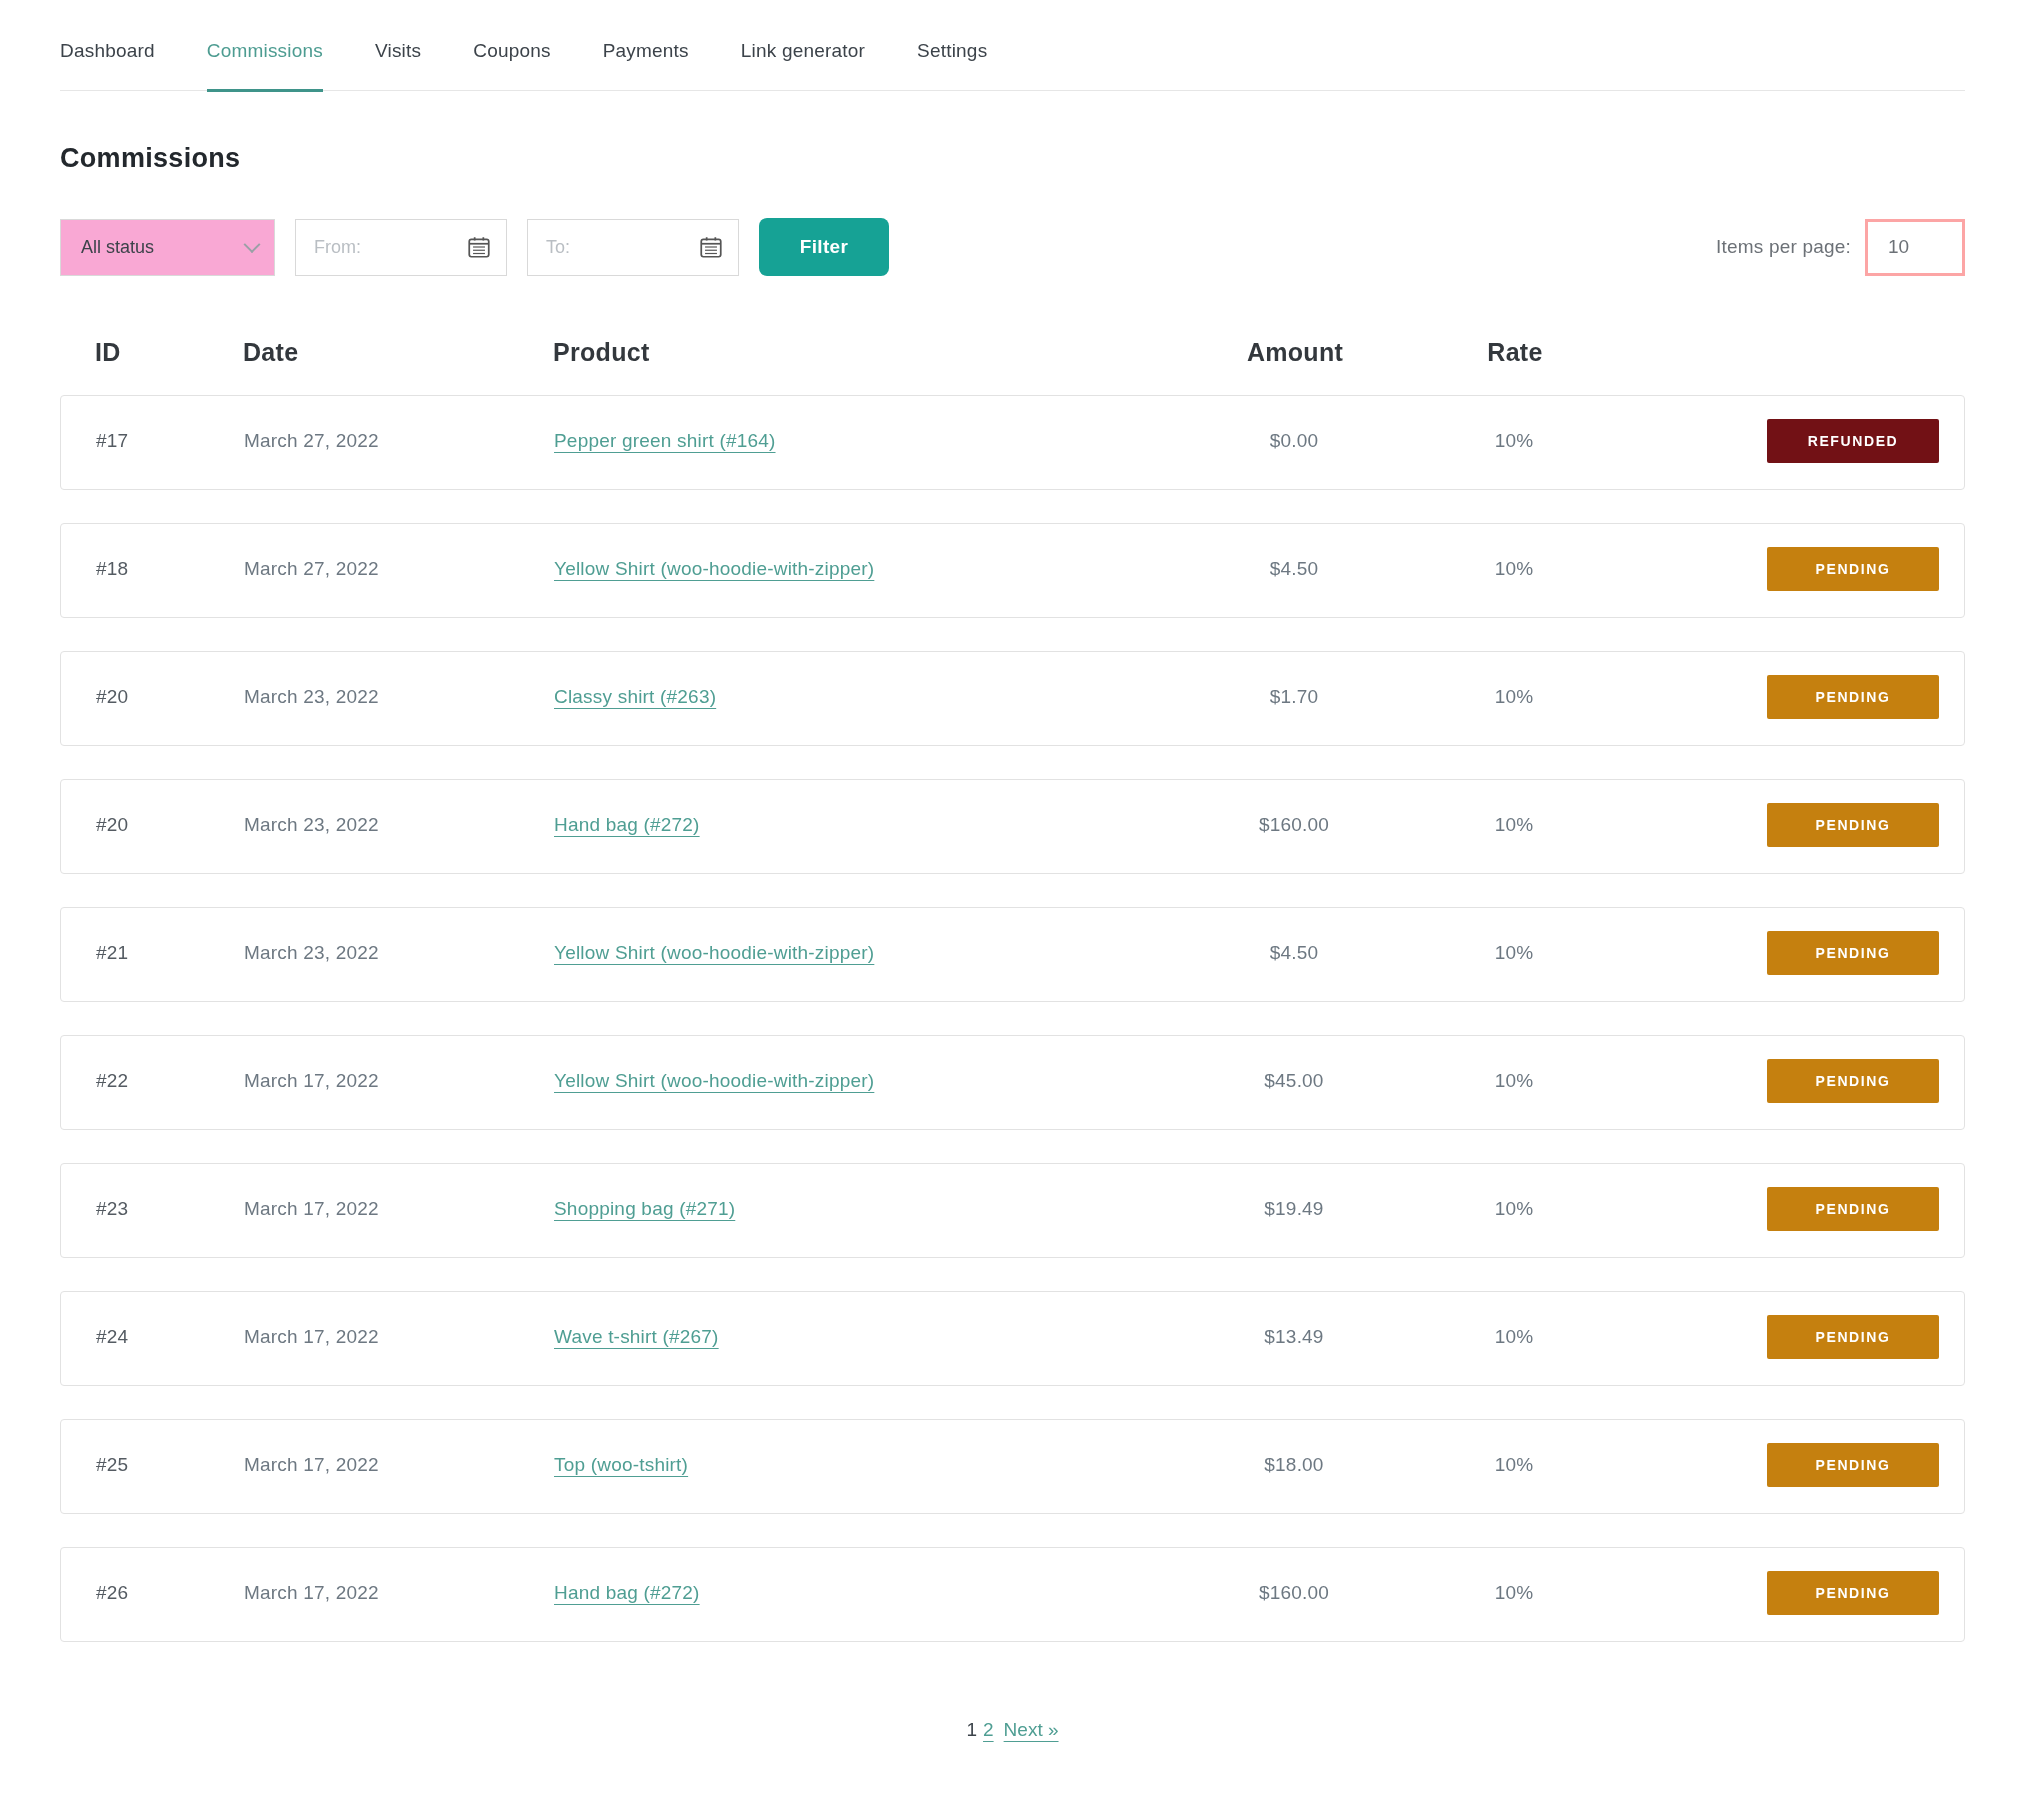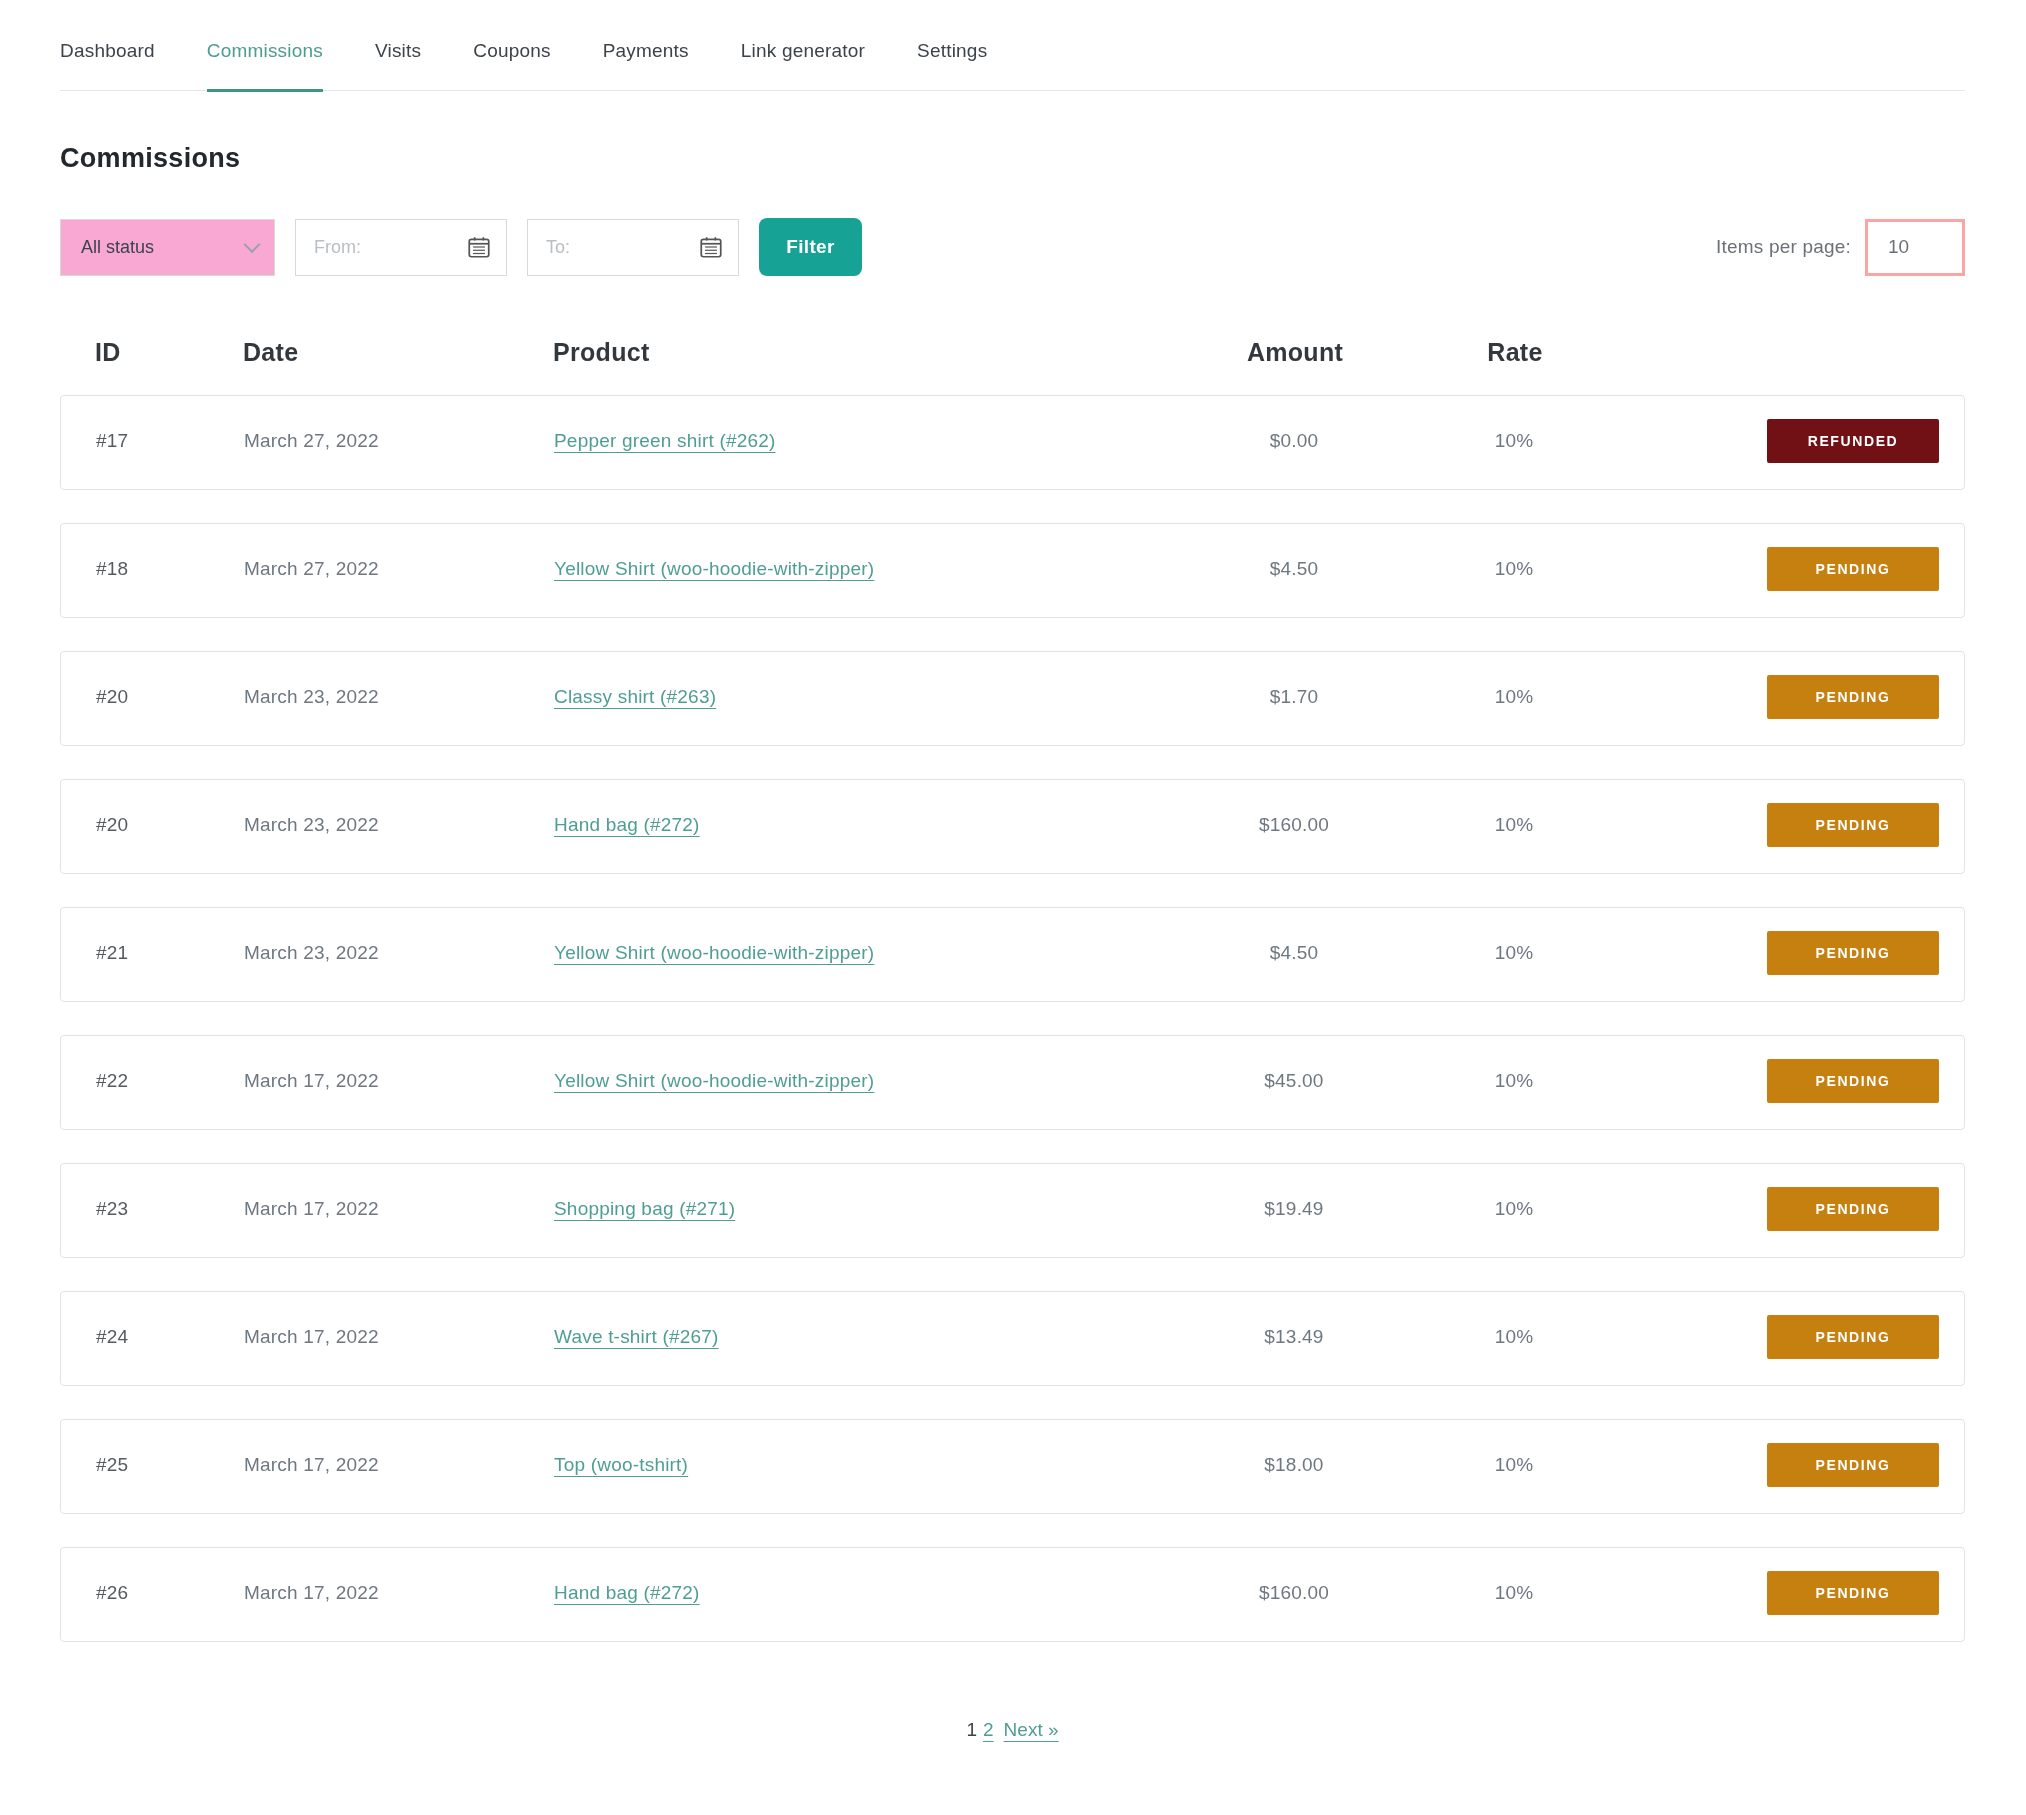--- a/index.html
+++ b/index.html
@@ -84,21 +84,21 @@
     color: #3c434a;
   }
   .date-wrap input::placeholder { color: #b9bec3; }
   .cal-icon {
     position: absolute; right: 14px; top: 50%;
     transform: translateY(-50%);
     width: 26px; height: 26px;
     color: #555;
   }
   .filter-btn {
-    width: 103px; height: 58px;
+    width: 130px; height: 58px;
     background: #16a295;
     color: #ffffff;
     border: none;
     border-radius: 8px;
     font-size: 19px;
     font-weight: bold;
     font-family: "Liberation Sans", sans-serif;
     cursor: pointer;
     letter-spacing: .3px;
   }
@@ -260,21 +260,21 @@
     <div class="th">Product</div>
     <div class="th th-amount">Amount</div>
     <div class="th th-rate">Rate</div>
     <div class="th"></div>
   </div>
 
   <div class="rows" id="rows">
     <div class="row-card grid-cols">
       <div class="cell cell-id">#17</div>
       <div class="cell cell-date">March 27, 2022</div>
-      <div class="cell cell-product"><a class="product-link">Pepper green shirt (#262)</a></div>
+      <div class="cell cell-product"><a class="product-link">Pepper green shirt (#164)</a></div>
       <div class="cell cell-amount">$0.00</div>
       <div class="cell cell-rate">10%</div>
       <div class="cell cell-status"><span class="badge refunded">REFUNDED</span></div>
     </div>
 
     <div class="row-card grid-cols">
       <div class="cell cell-id">#18</div>
       <div class="cell cell-date">March 27, 2022</div>
       <div class="cell cell-product"><a class="product-link">Yellow Shirt (woo-hoodie-with-zipper)</a></div>
       <div class="cell cell-amount">$4.50</div>

